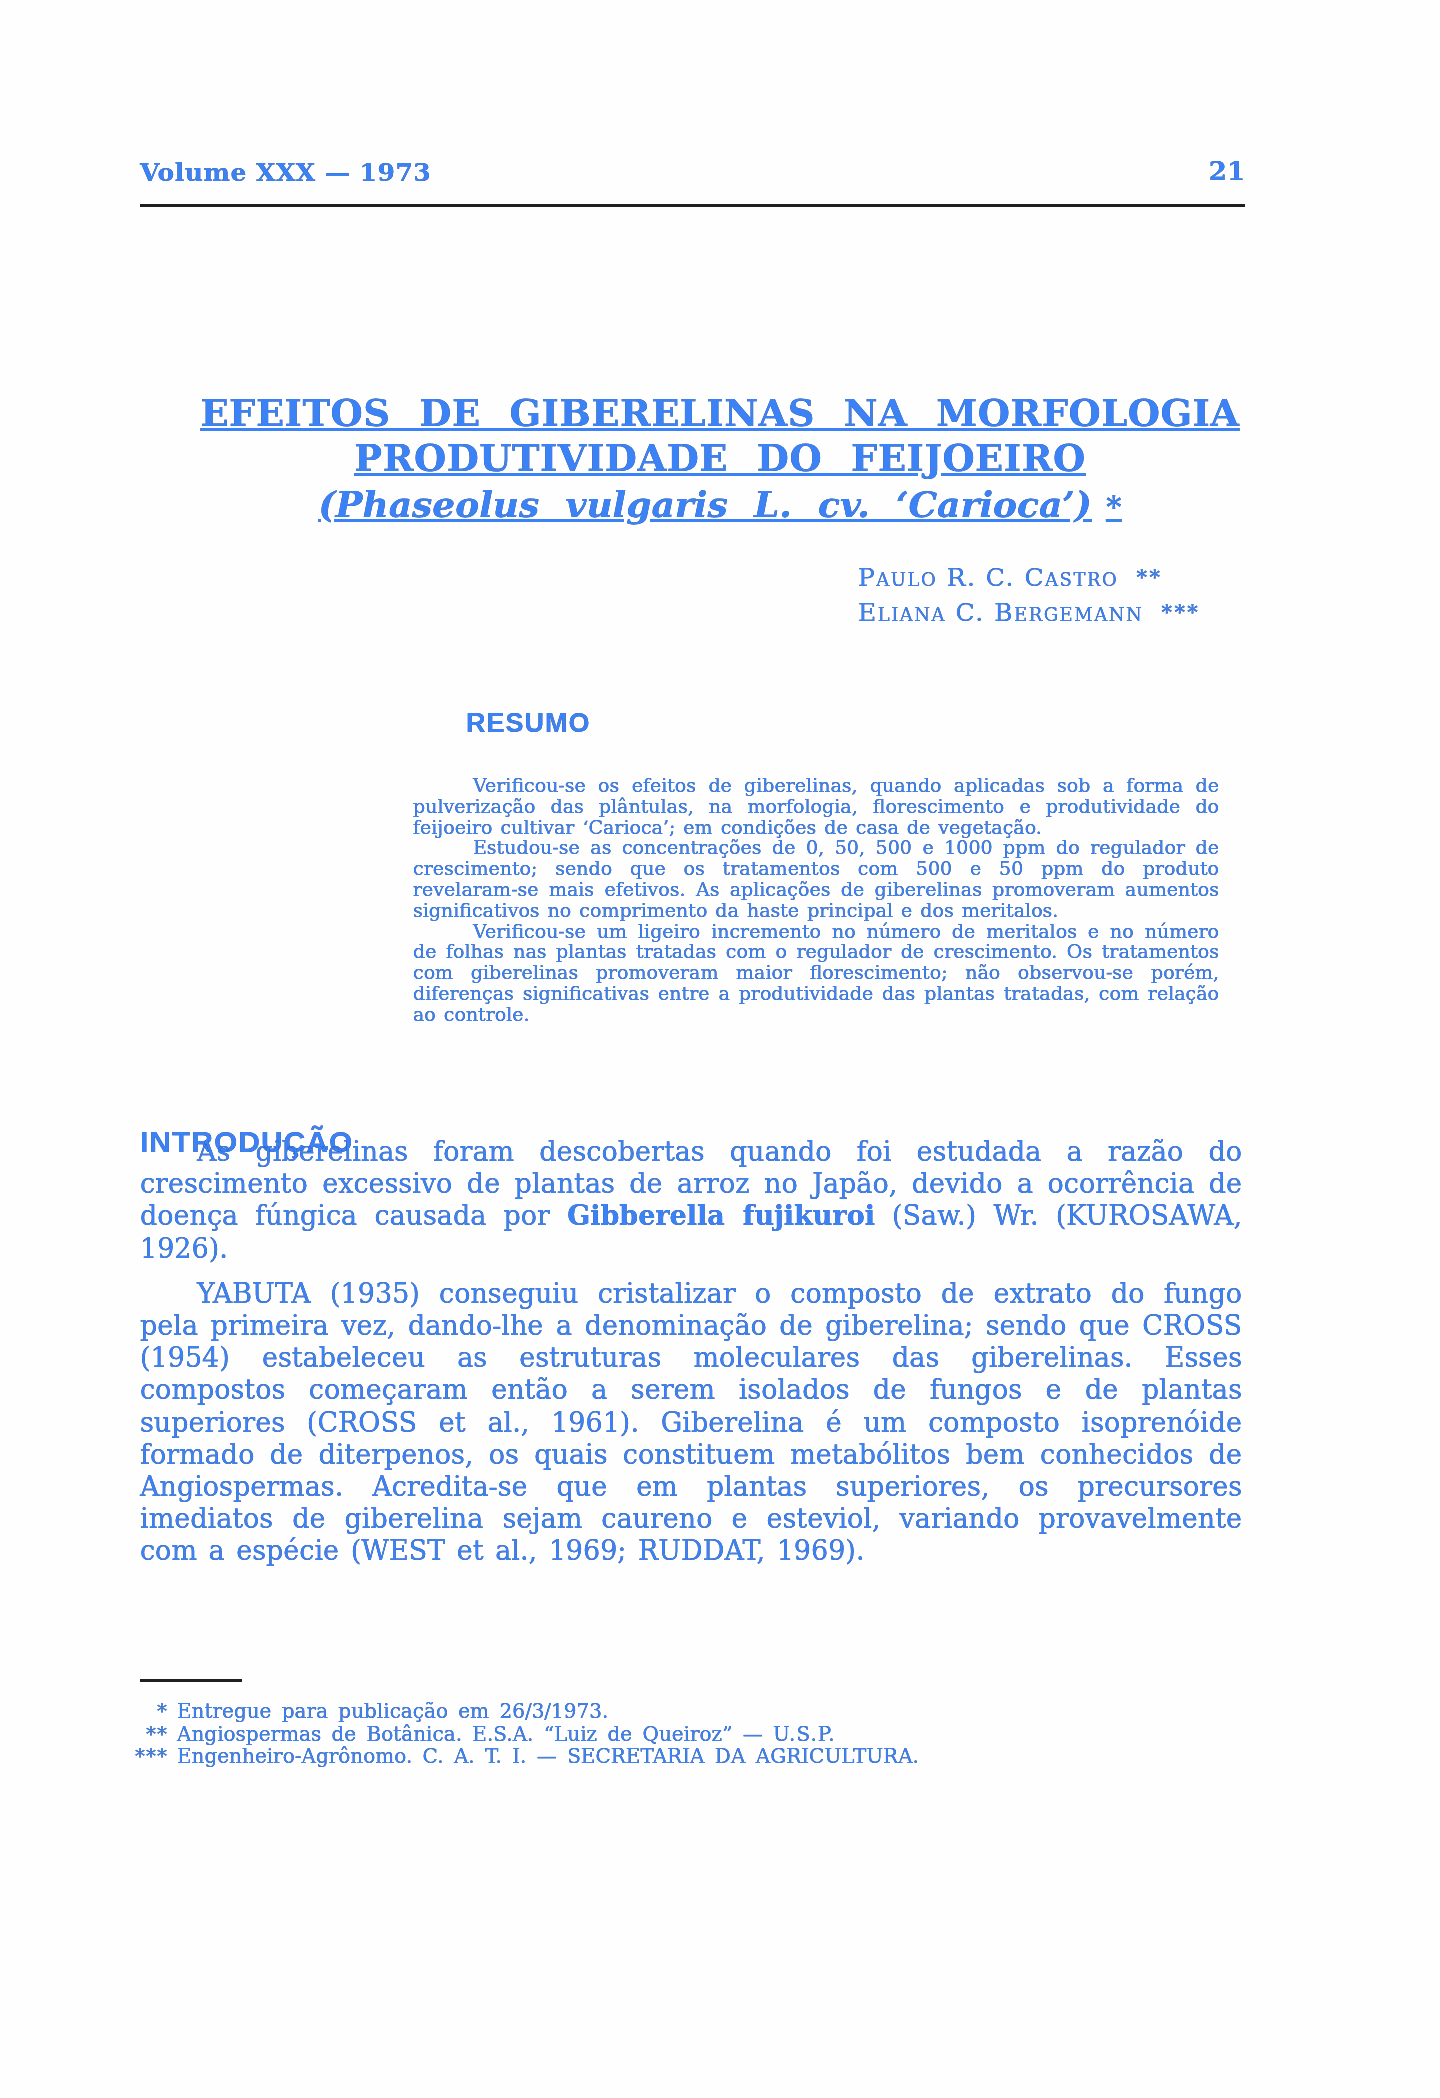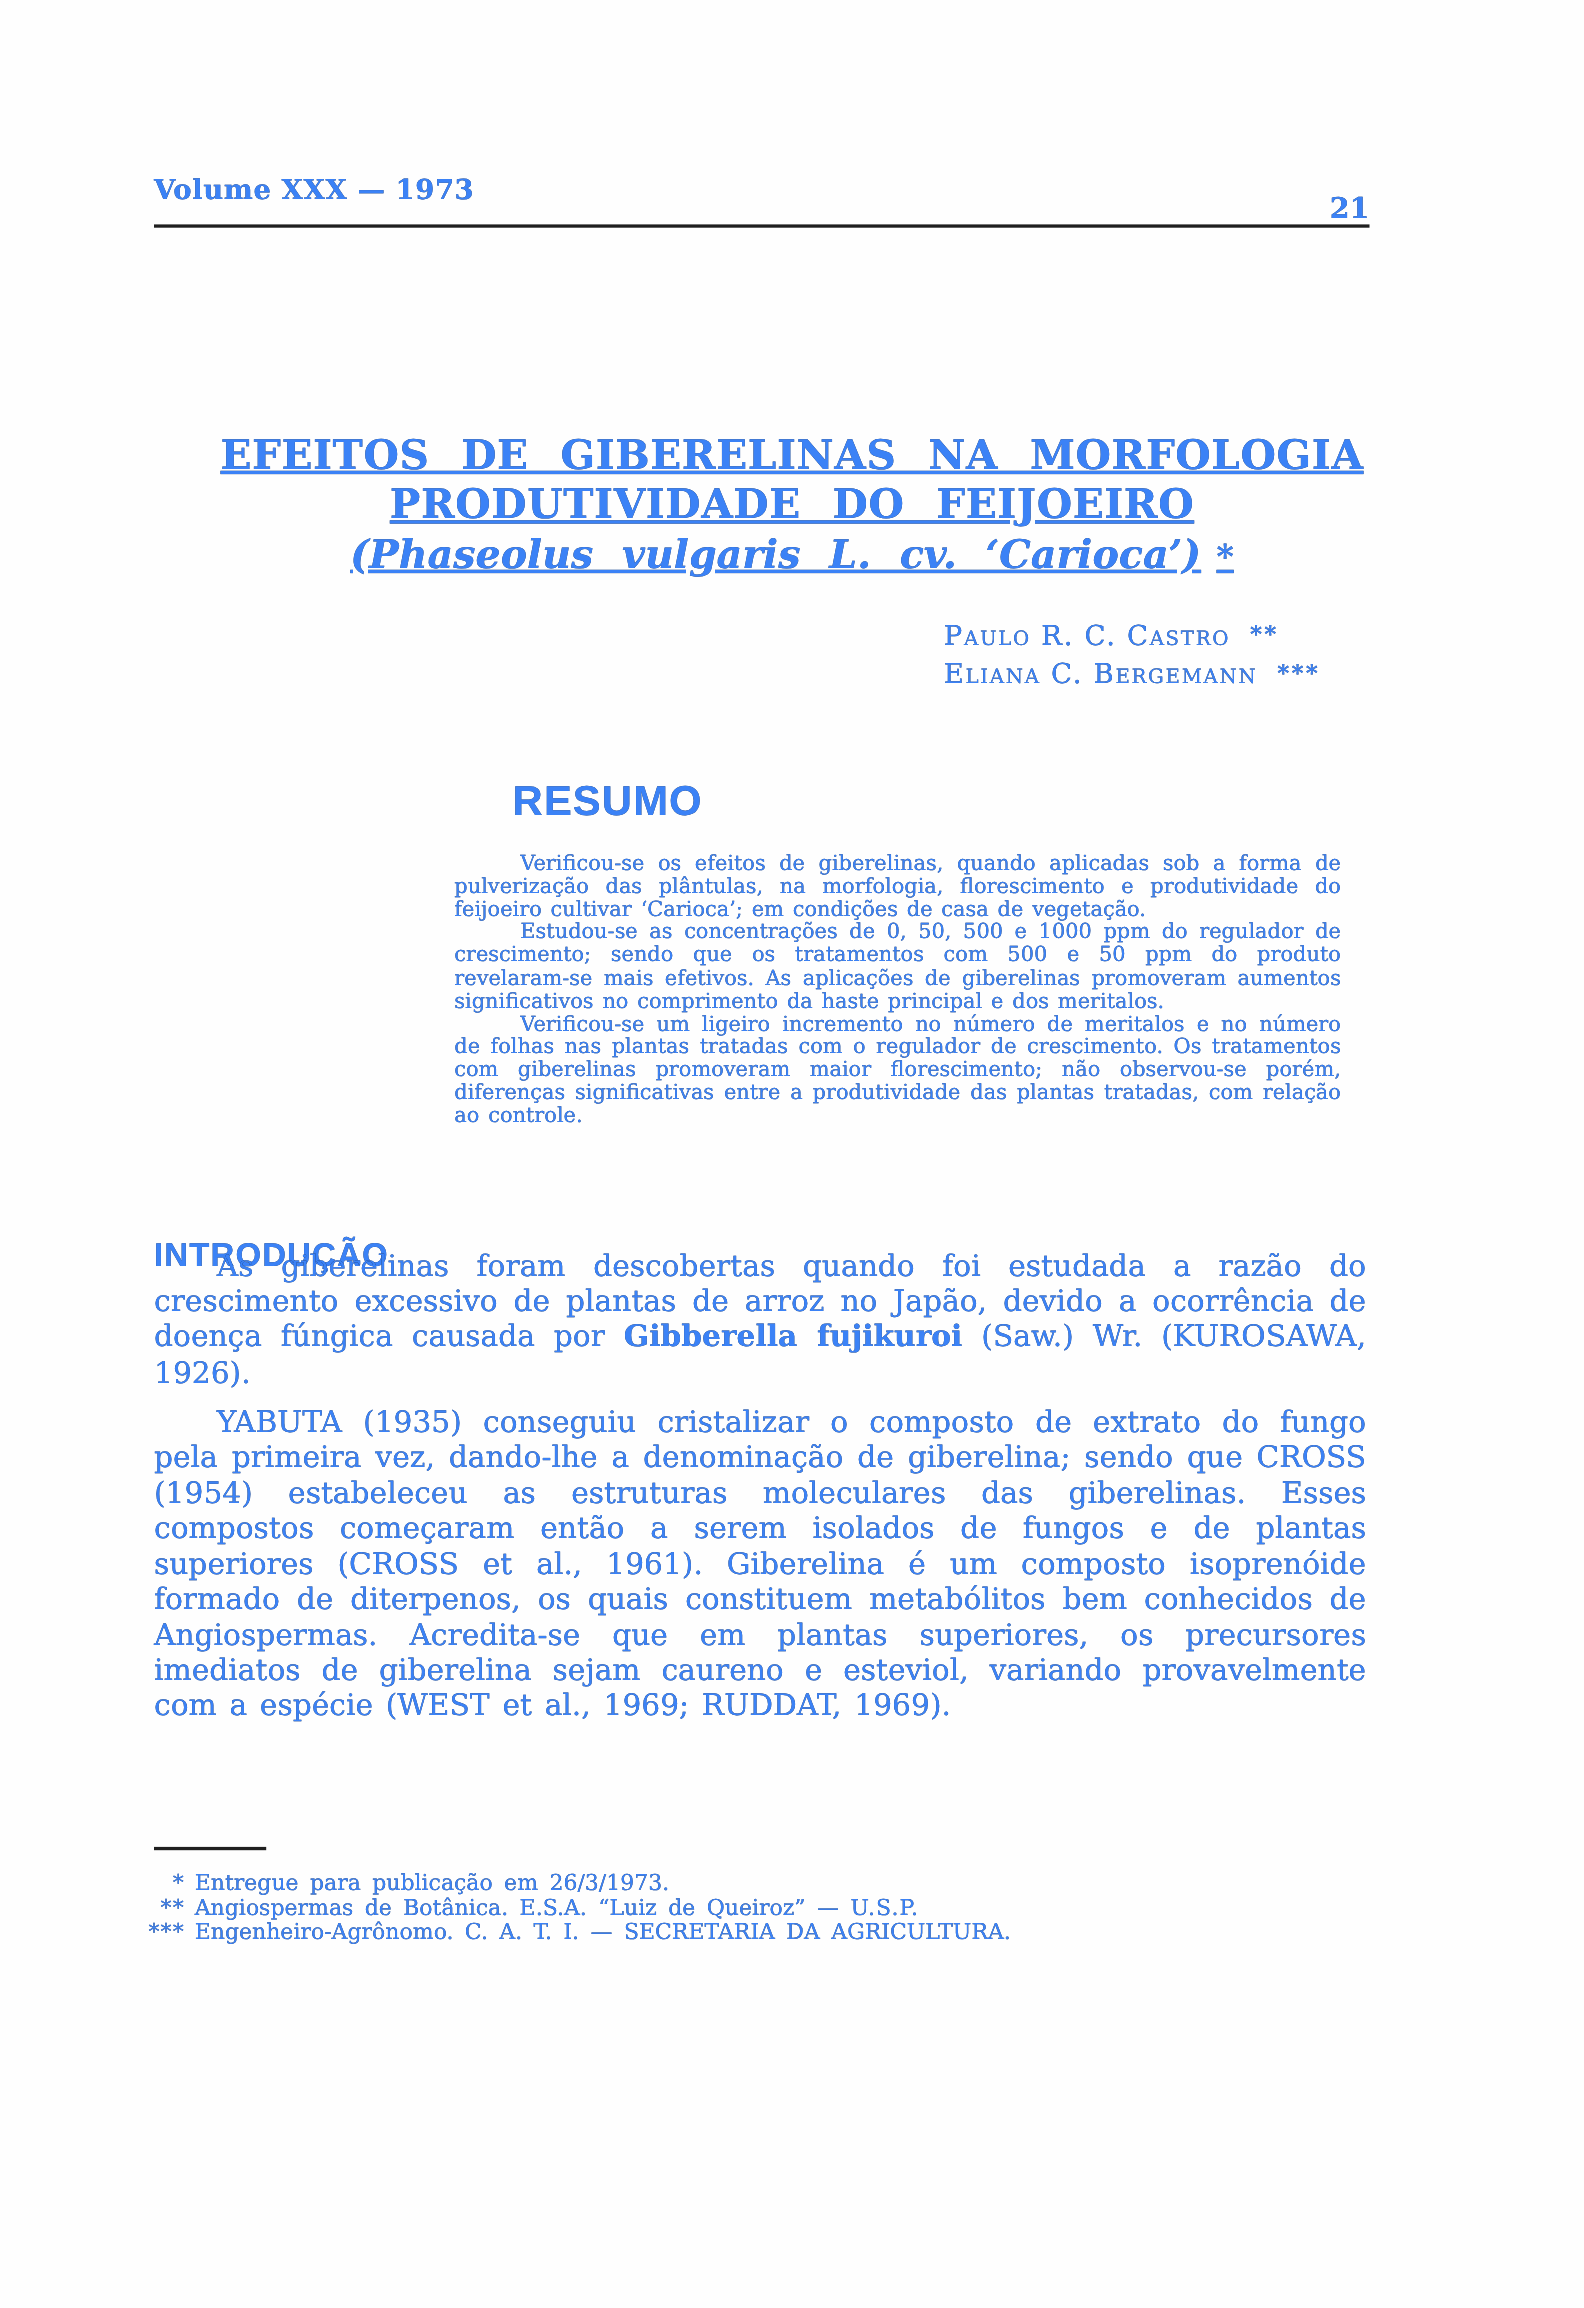--- a/index.html
+++ b/index.html
@@ -27,21 +27,20 @@
     font-weight: bold;
     letter-spacing: 0.5px;
     white-space: nowrap;
   }
   .header-pagenum {
     position: absolute;
     right: 195px;
     top: 156px;
     font-size: 26px;
     font-weight: bold;
-    margin-top: 19px;
   }
   .header-rule {
     position: absolute;
     left: 140px;
     top: 204px;
     width: 1105px;
     height: 3px;
     background: #1f1f1f;
   }
 
@@ -94,21 +93,21 @@
     vertical-align: 2px;
   }
 
   
   .resumo-heading {
     position: absolute;
     left: 466px;
     top: 708px;
     font-family: "Liberation Sans", sans-serif;
     font-weight: bold;
-    font-size: 38px;
+    font-size: 27px;
     letter-spacing: 1px;
   }
   .abstract {
     position: absolute;
     left: 413px;
     top: 775px;
     width: 806px;
     font-size: 19px;
     line-height: 20.8px;
     text-align: justify;

